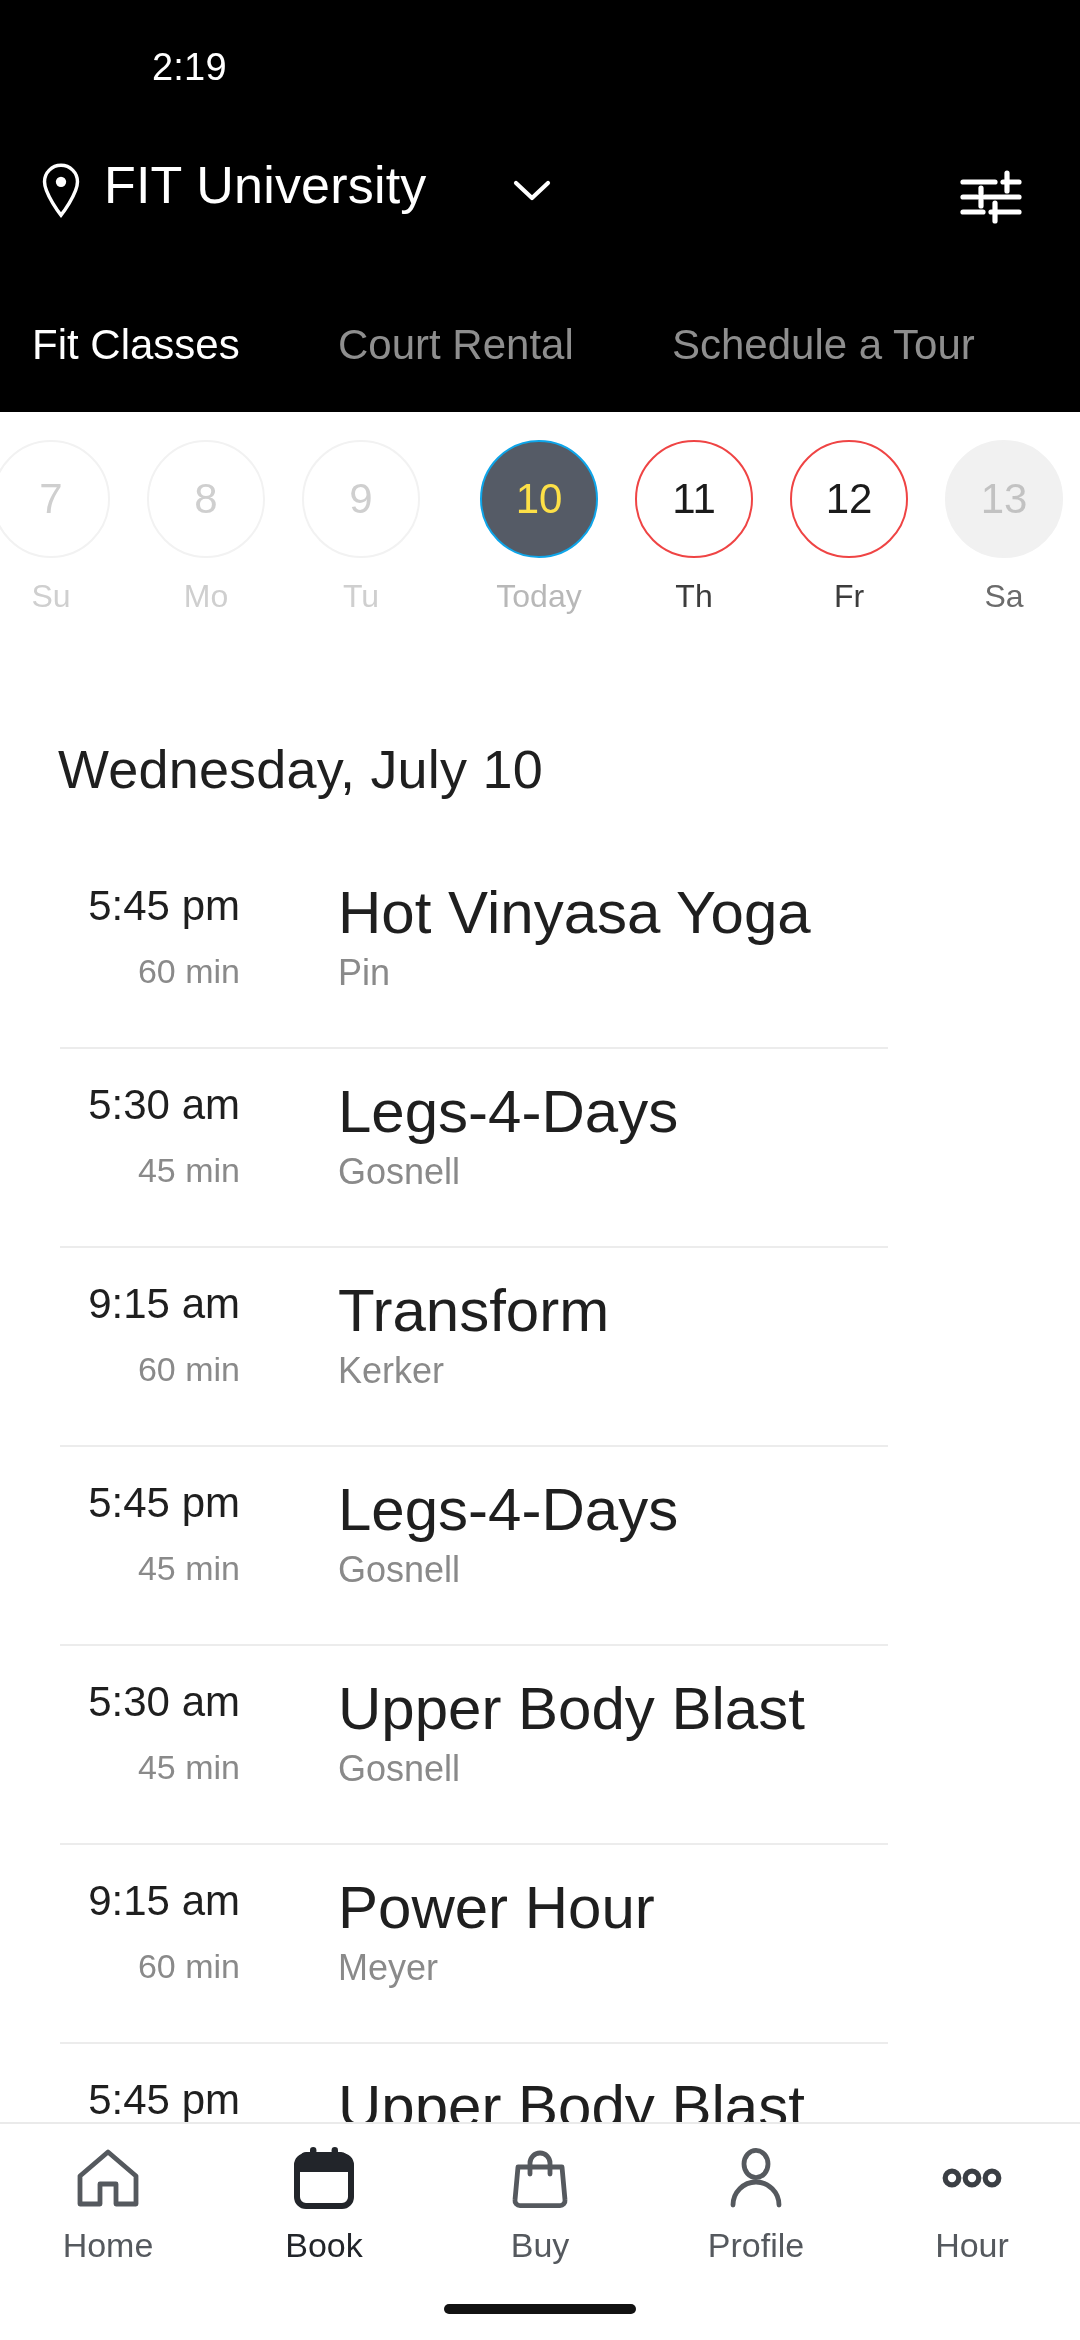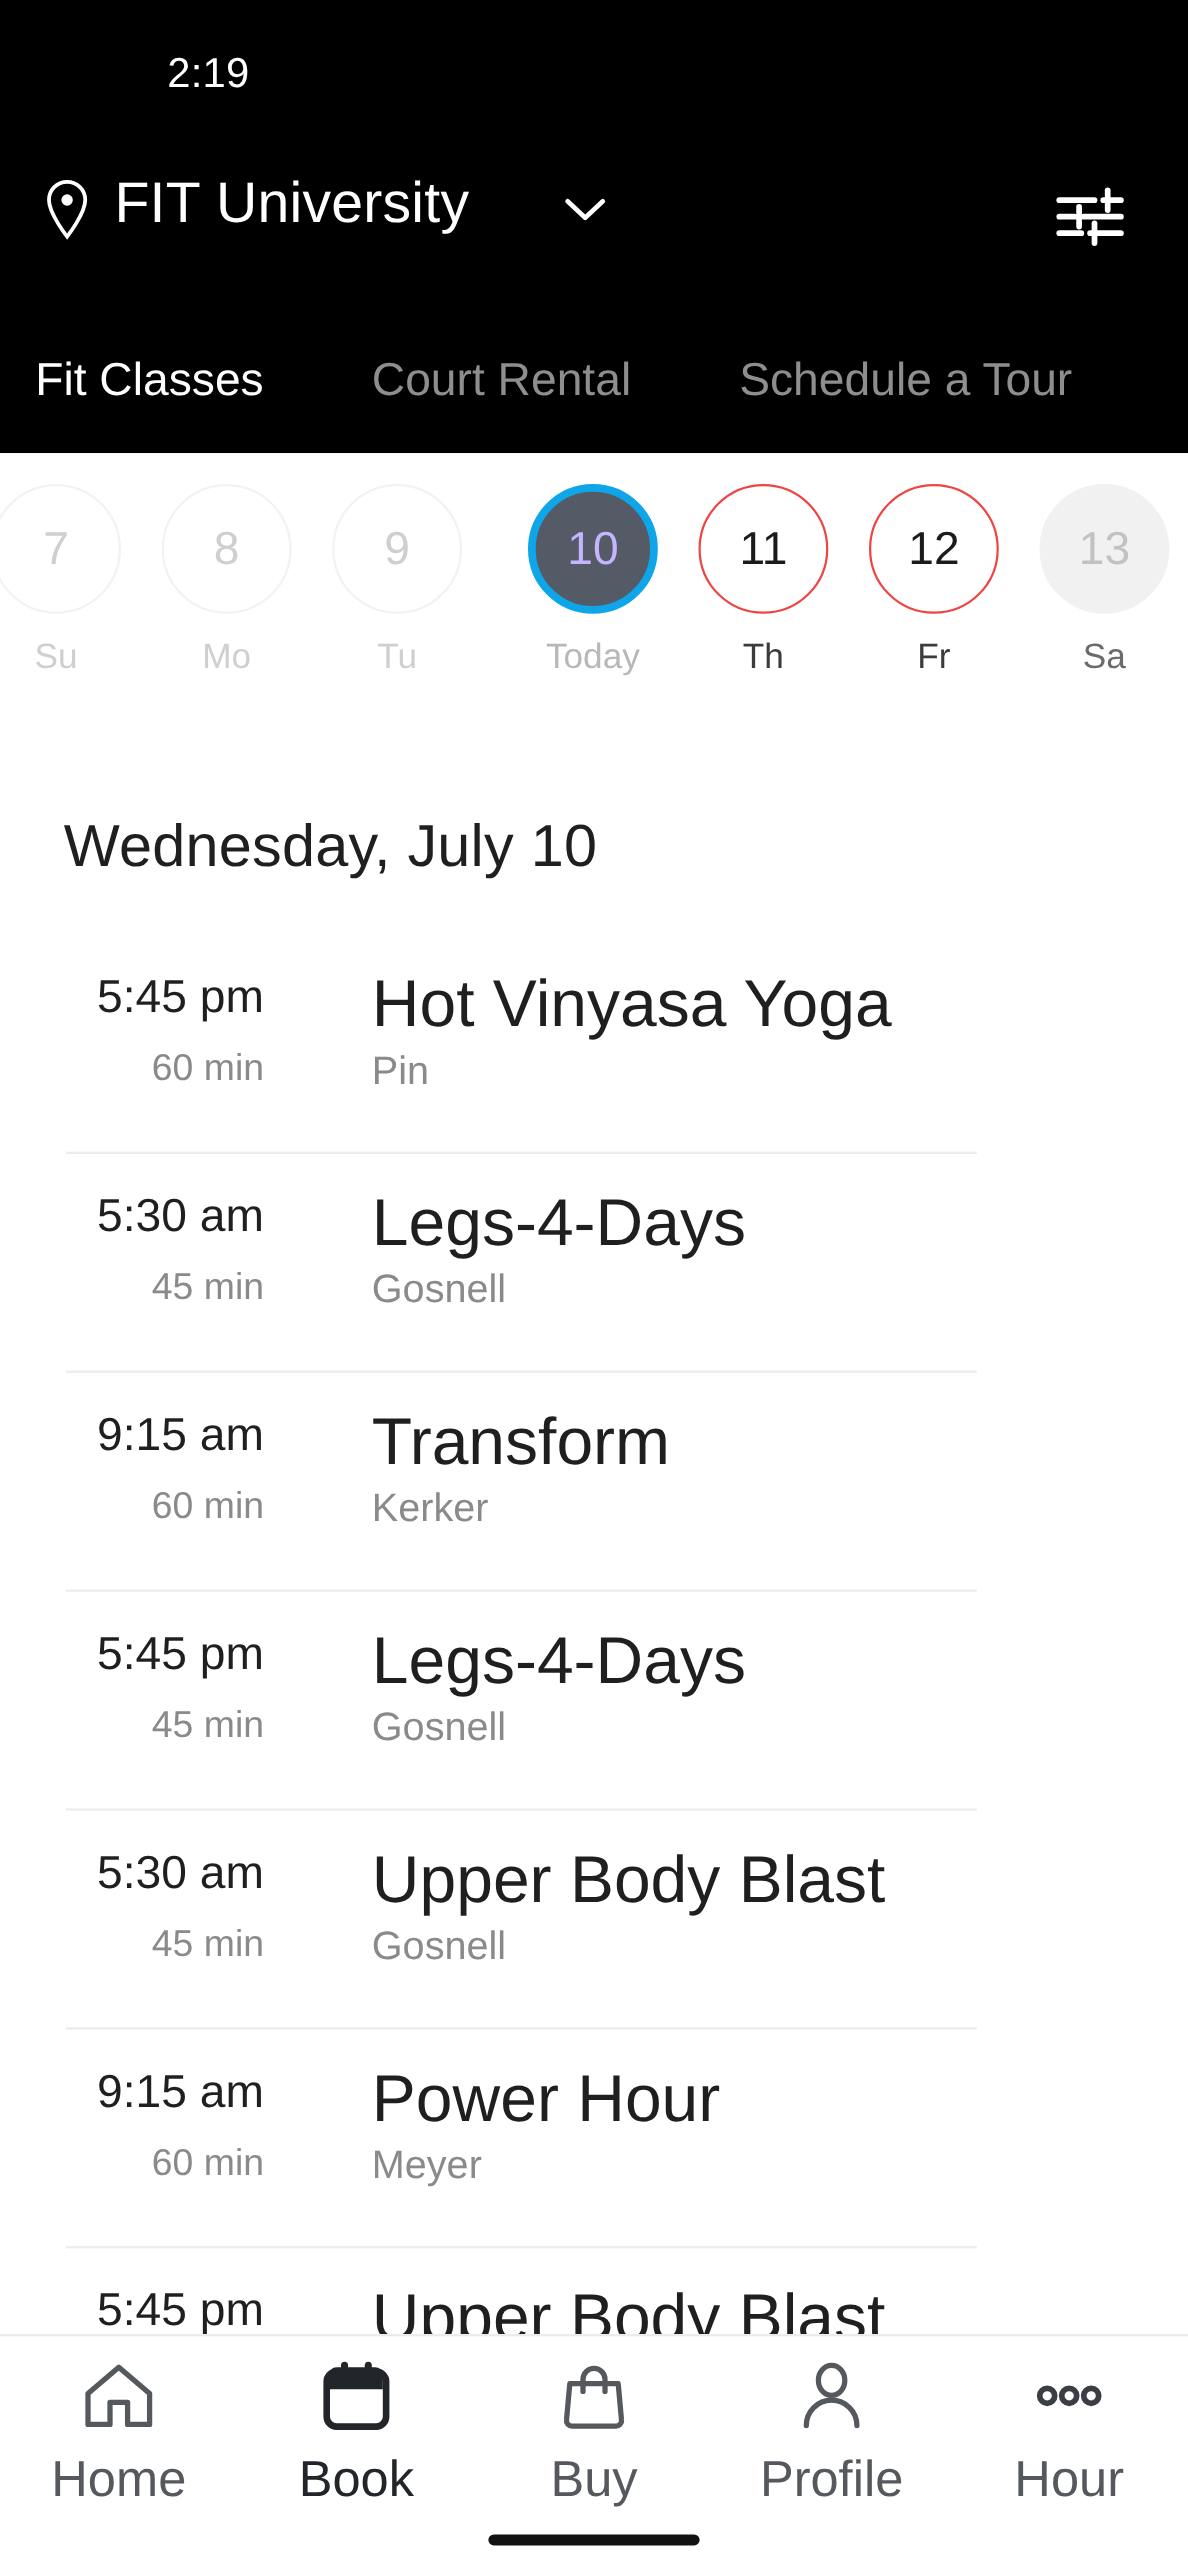--- a/index.html
+++ b/index.html
@@ -69,21 +69,21 @@
     position:absolute; left:50%; top:0; transform:translateX(-50%);
     width:118px; height:118px; border-radius:50%;
     display:flex; align-items:center; justify-content:center;
     font-size:42px;
   }
   .daycell .dow {
     position:absolute; left:0; top:138px; width:154px;
     text-align:center; font-size:32px;
   }
   .c-past  { border:2px solid #f2f2f2; color:#cfcfcf; background:#fff; }
-  .c-today { background:#555b66; color:#c4b5fd; border:7px solid #0ea5e9; }
+  .c-today { background:#555b66; color:#fde047; border:2px solid #0ea5e9; }
   .c-avail { border:2px solid #ef4444; color:#1b1b1b; background:#fff; }
   .c-soft  { background:#f1f1f1; color:#c2c2c2; border:2px solid #f1f1f1; }
   .d-past  { color:#cfcfcf; }
   .d-today { color:#b8b8b8; }
   .d-avail { color:#3c3c3c; }
   .d-soft  { color:#6b6b6b; }
 
   
   .day-heading {
     position:absolute; left:58px; top:738px;
@@ -127,21 +127,21 @@
   }
   .navitem {
     position:absolute; top:18px; width:216px; height:150px;
   }
   .navitem .ico {
     position:absolute; left:50%; top:0; transform:translateX(-50%);
     width:72px; height:72px; display:flex; align-items:center; justify-content:center;
   }
   .navitem .lbl {
     position:absolute; left:0; top:84px; width:216px;
-    text-align:center; font-size:46px; color:#55595e;
+    text-align:center; font-size:34px; color:#55595e;
   }
   .navitem .lbl.active { color:#22252a; }
   .home-indicator {
     position:absolute; left:50%; transform:translateX(-50%); bottom:26px;
     width:192px; height:10px; border-radius:6px; background:#121212;
   }
 </style>
 </head>
 <body>
 

